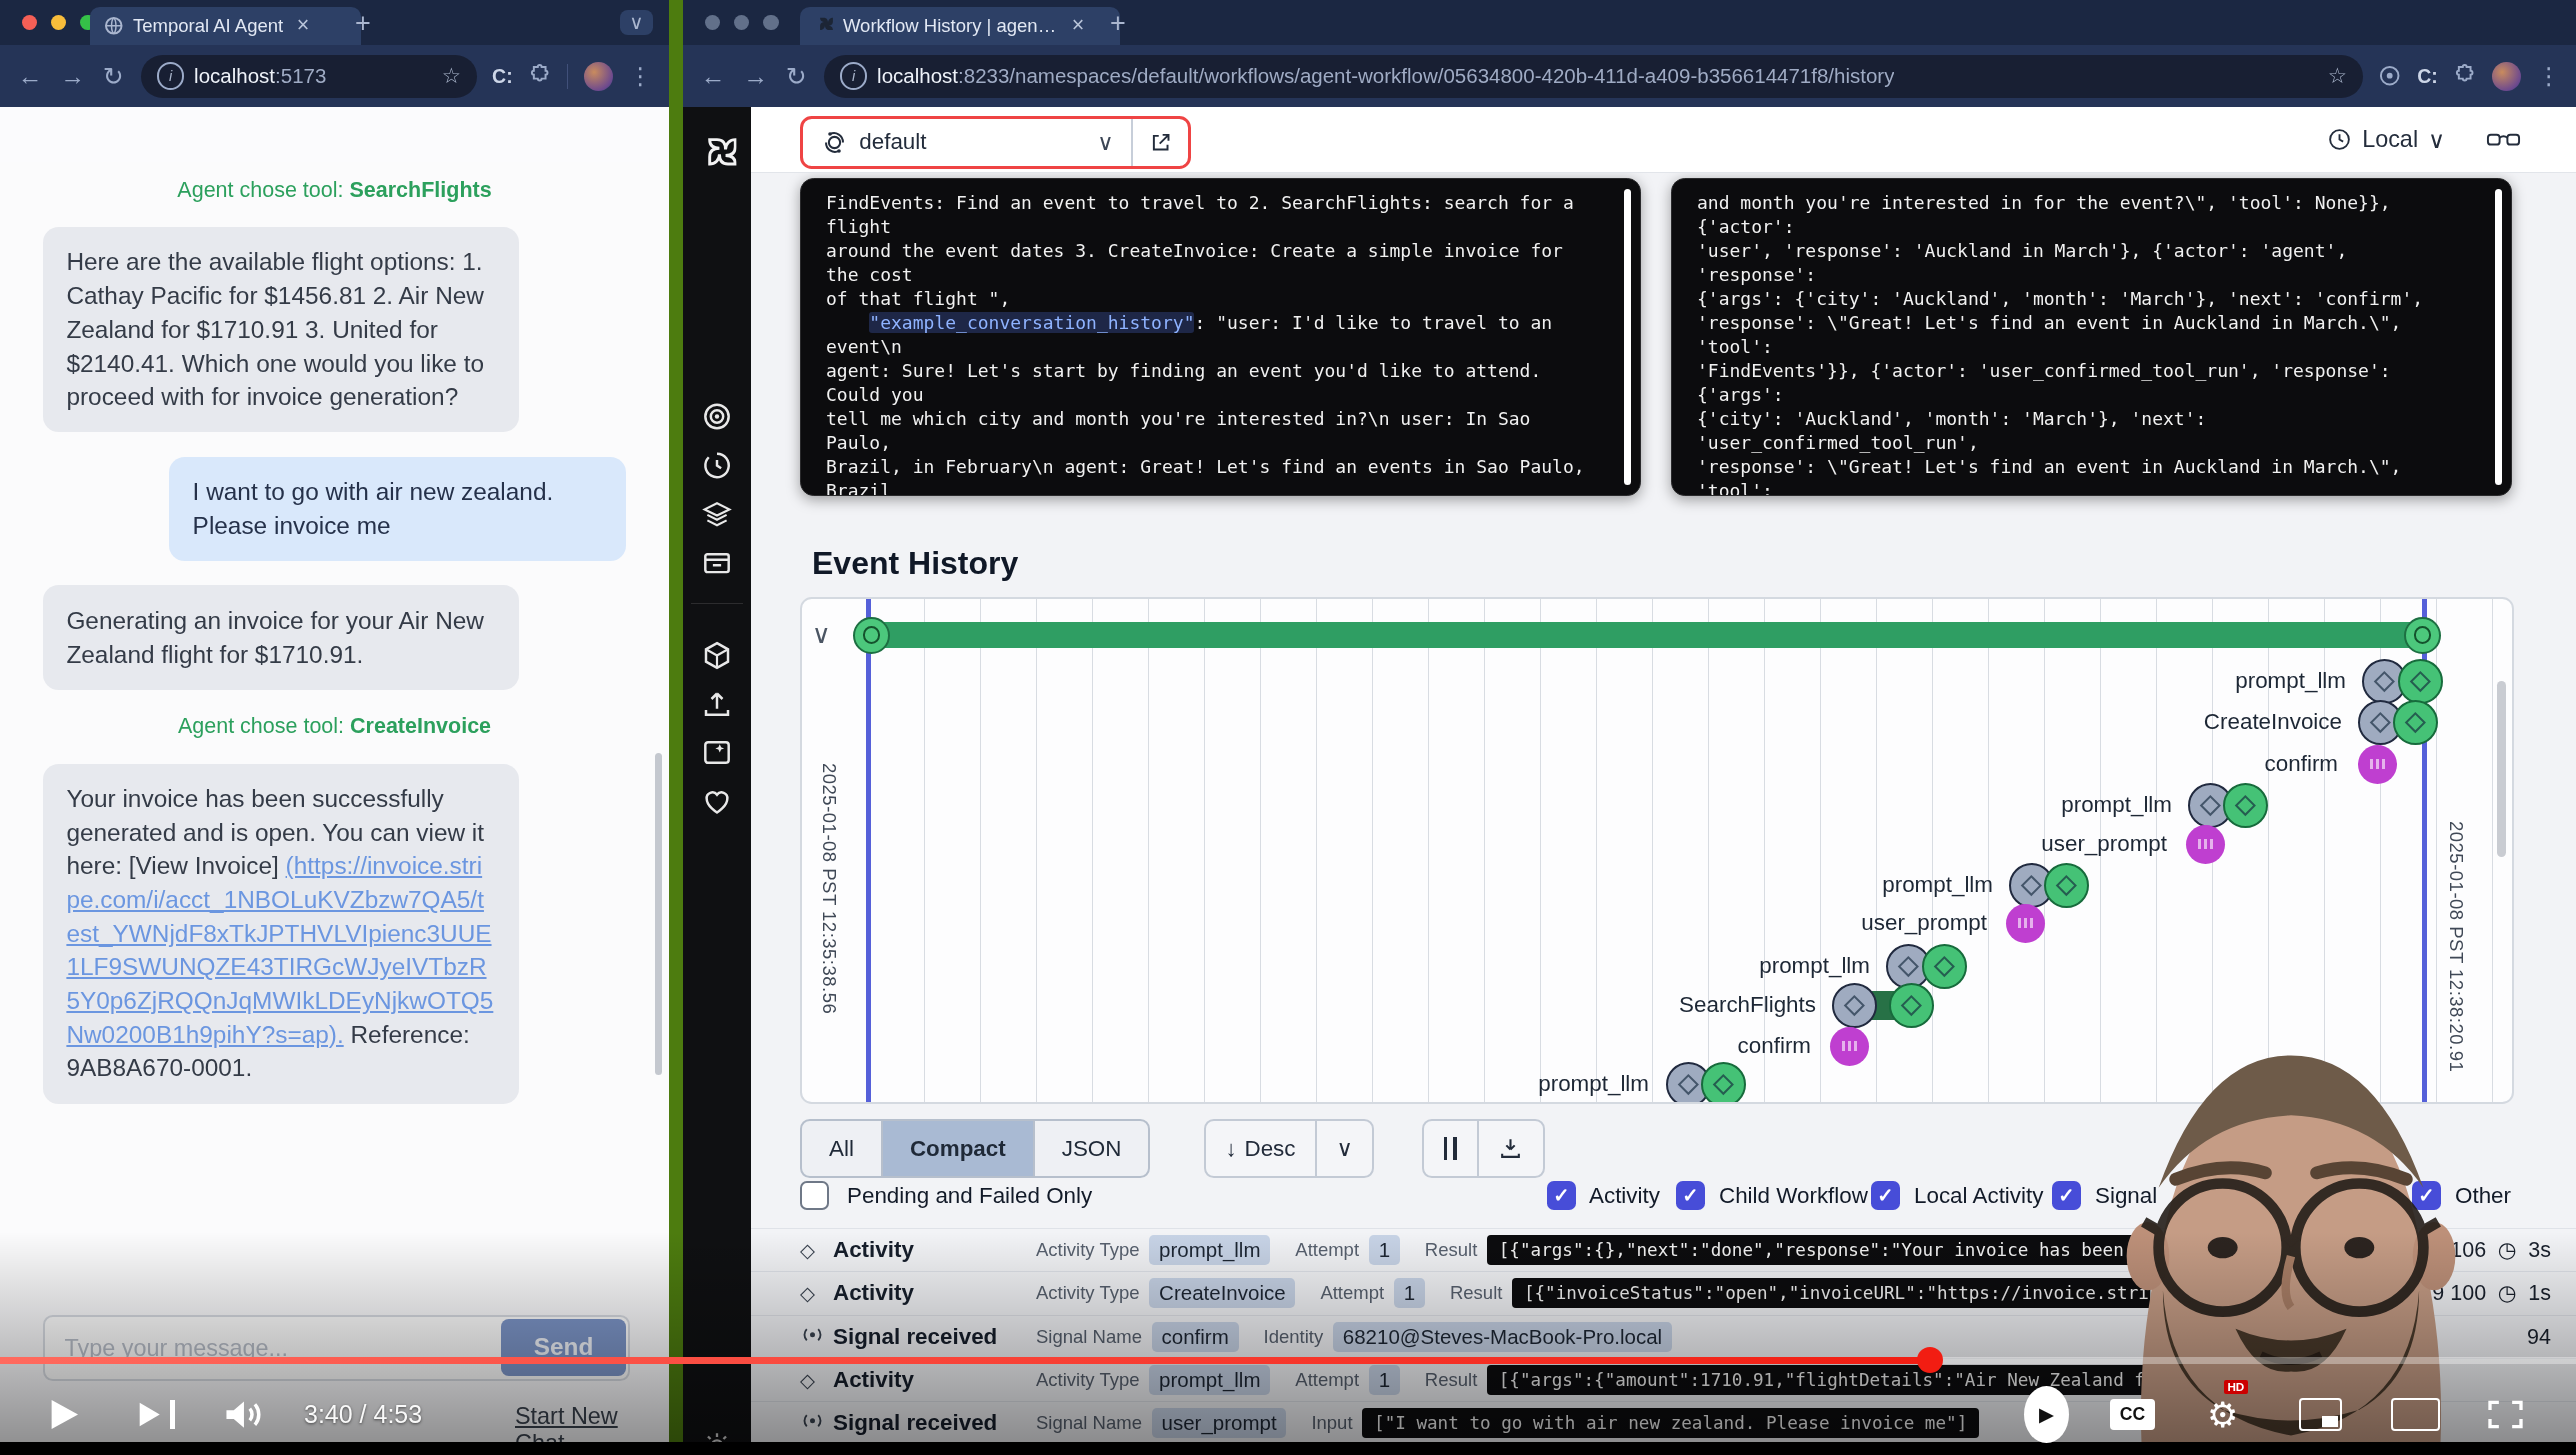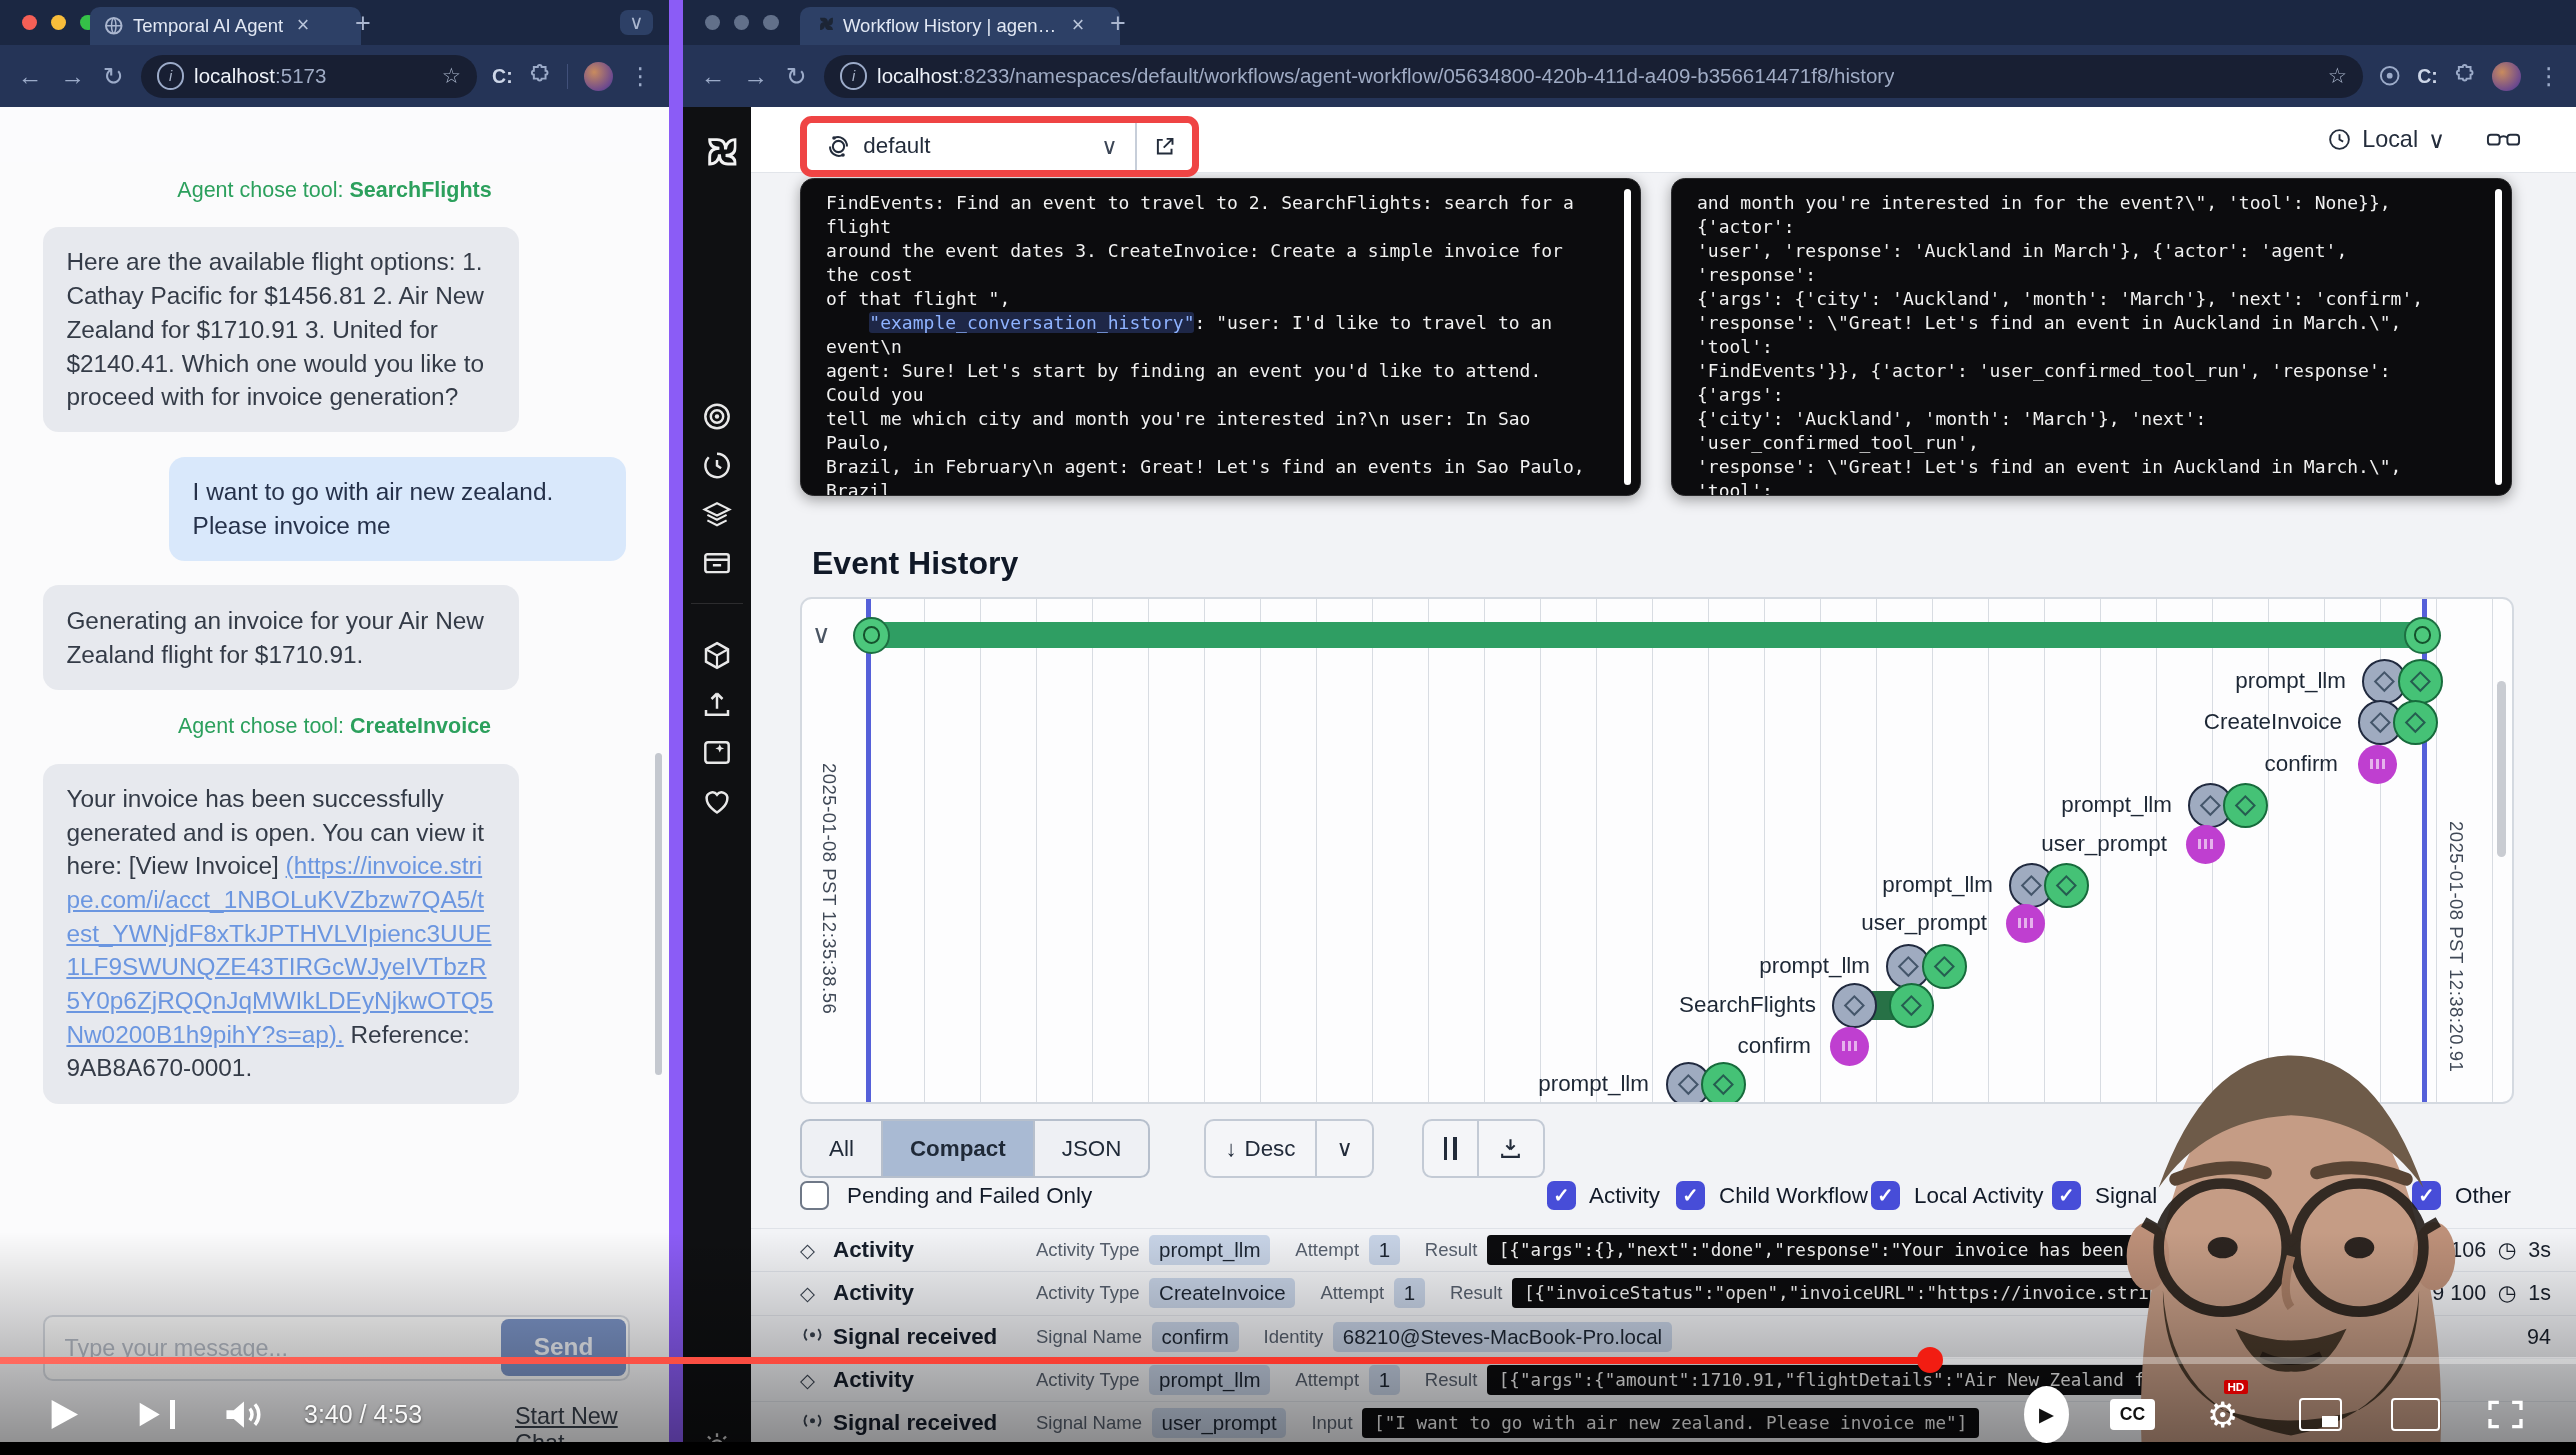--- a/index.html
+++ b/index.html
@@ -1,16 +1,16 @@
 <!DOCTYPE html>
 <html><head>
 <meta charset="utf-8">
 <style>
   html,body{margin:0;padding:0;background:#000;}
-  .stage{position:relative;width:2576px;height:1456px;background:#8b5cf6;overflow:hidden;
+  .stage{position:relative;width:2576px;height:1456px;background:#4d7c0f;overflow:hidden;
          font-family:"Liberation Sans",sans-serif;}
   .win{position:absolute;top:0;height:1456px;overflow:hidden;}
   .win-left{left:0;width:669px;background:#fbfbfd;}
   .win-right{left:683px;width:1893px;background:#f2f3f6;}
 
   
   .tabstrip{position:absolute;top:0;left:0;right:0;height:45px;background:#1b2742;}
   .traffic{position:absolute;left:21.5px;top:14.6px;display:flex;gap:13.7px;}
   .dot{width:15.6px;height:15.6px;border-radius:50%;}
   .dot.r{background:#f55f56;} .dot.y{background:#f8bd3b;} .dot.g{background:#35c148;}
@@ -58,21 +58,21 @@
   .send-btn{position:absolute;right:3.9px;top:3.9px;width:125px;height:57px;background:#7d96c9;border-radius:7.8px;
      color:#f2f5fb;font-size:24.4px;font-weight:600;display:flex;align-items:center;justify-content:center;border:none;}
   .new-chat{position:absolute;left:515px;top:1403px;font-size:23.4px;color:#3b434f;text-decoration:underline;font-weight:500;}
 
   
   .rail{position:absolute;left:0;top:107px;bottom:0;width:68px;background:#0f1012;z-index:2;}
   .rail .ric{position:absolute;left:50%;transform:translateX(-50%);}
   .rail svg{display:block;}
   .rail-sep{position:absolute;left:7.8px;right:7.8px;top:496px;height:1px;background:#2c2c2e;}
   .appbar{position:absolute;left:68px;right:0;top:107px;height:65px;background:#fff;border-bottom:1px solid #e2e5ea;z-index:1;}
-  .ns-pill{position:absolute;left:49px;top:8.8px;height:47px;border:7px solid #ef4444;border-radius:11.7px;
+  .ns-pill{position:absolute;left:49px;top:8.8px;height:47px;border:3px solid #ef4444;border-radius:11.7px;
       display:flex;align-items:center;background:#fff;color:#232c3b;font-size:22.4px;justify-content:center;}
   .ns-main{display:flex;align-items:center;gap:11.7px;padding:0 17.6px;width:293px;}
   .ns-main .chev{margin-left:auto;color:#3c4656;}
   .ns-ext{border-left:2px solid #c7ced9;align-self:stretch;display:flex;align-items:center;padding:0 15.6px;}
   .appbar-right{position:absolute;right:55px;top:0;height:100%;display:flex;align-items:center;gap:41px;color:#242d3c;font-size:23.4px;}
   .tzgrp{display:flex;align-items:center;gap:9.8px;}
   .code-panel{position:absolute;width:839px;height:316px;background:#0c0c0e;border-radius:13.7px;
       border:1px solid #2a2a2c;box-shadow:0 3.9px 13.7px rgba(0,0,0,.35);overflow:hidden;}
   .code-panel pre{margin:0;padding:11.7px 39px 11.7px 25px;font-family:"DejaVu Sans Mono",monospace;
       font-size:18px;line-height:24px;color:#f1f1f1;white-space:pre-wrap;}

